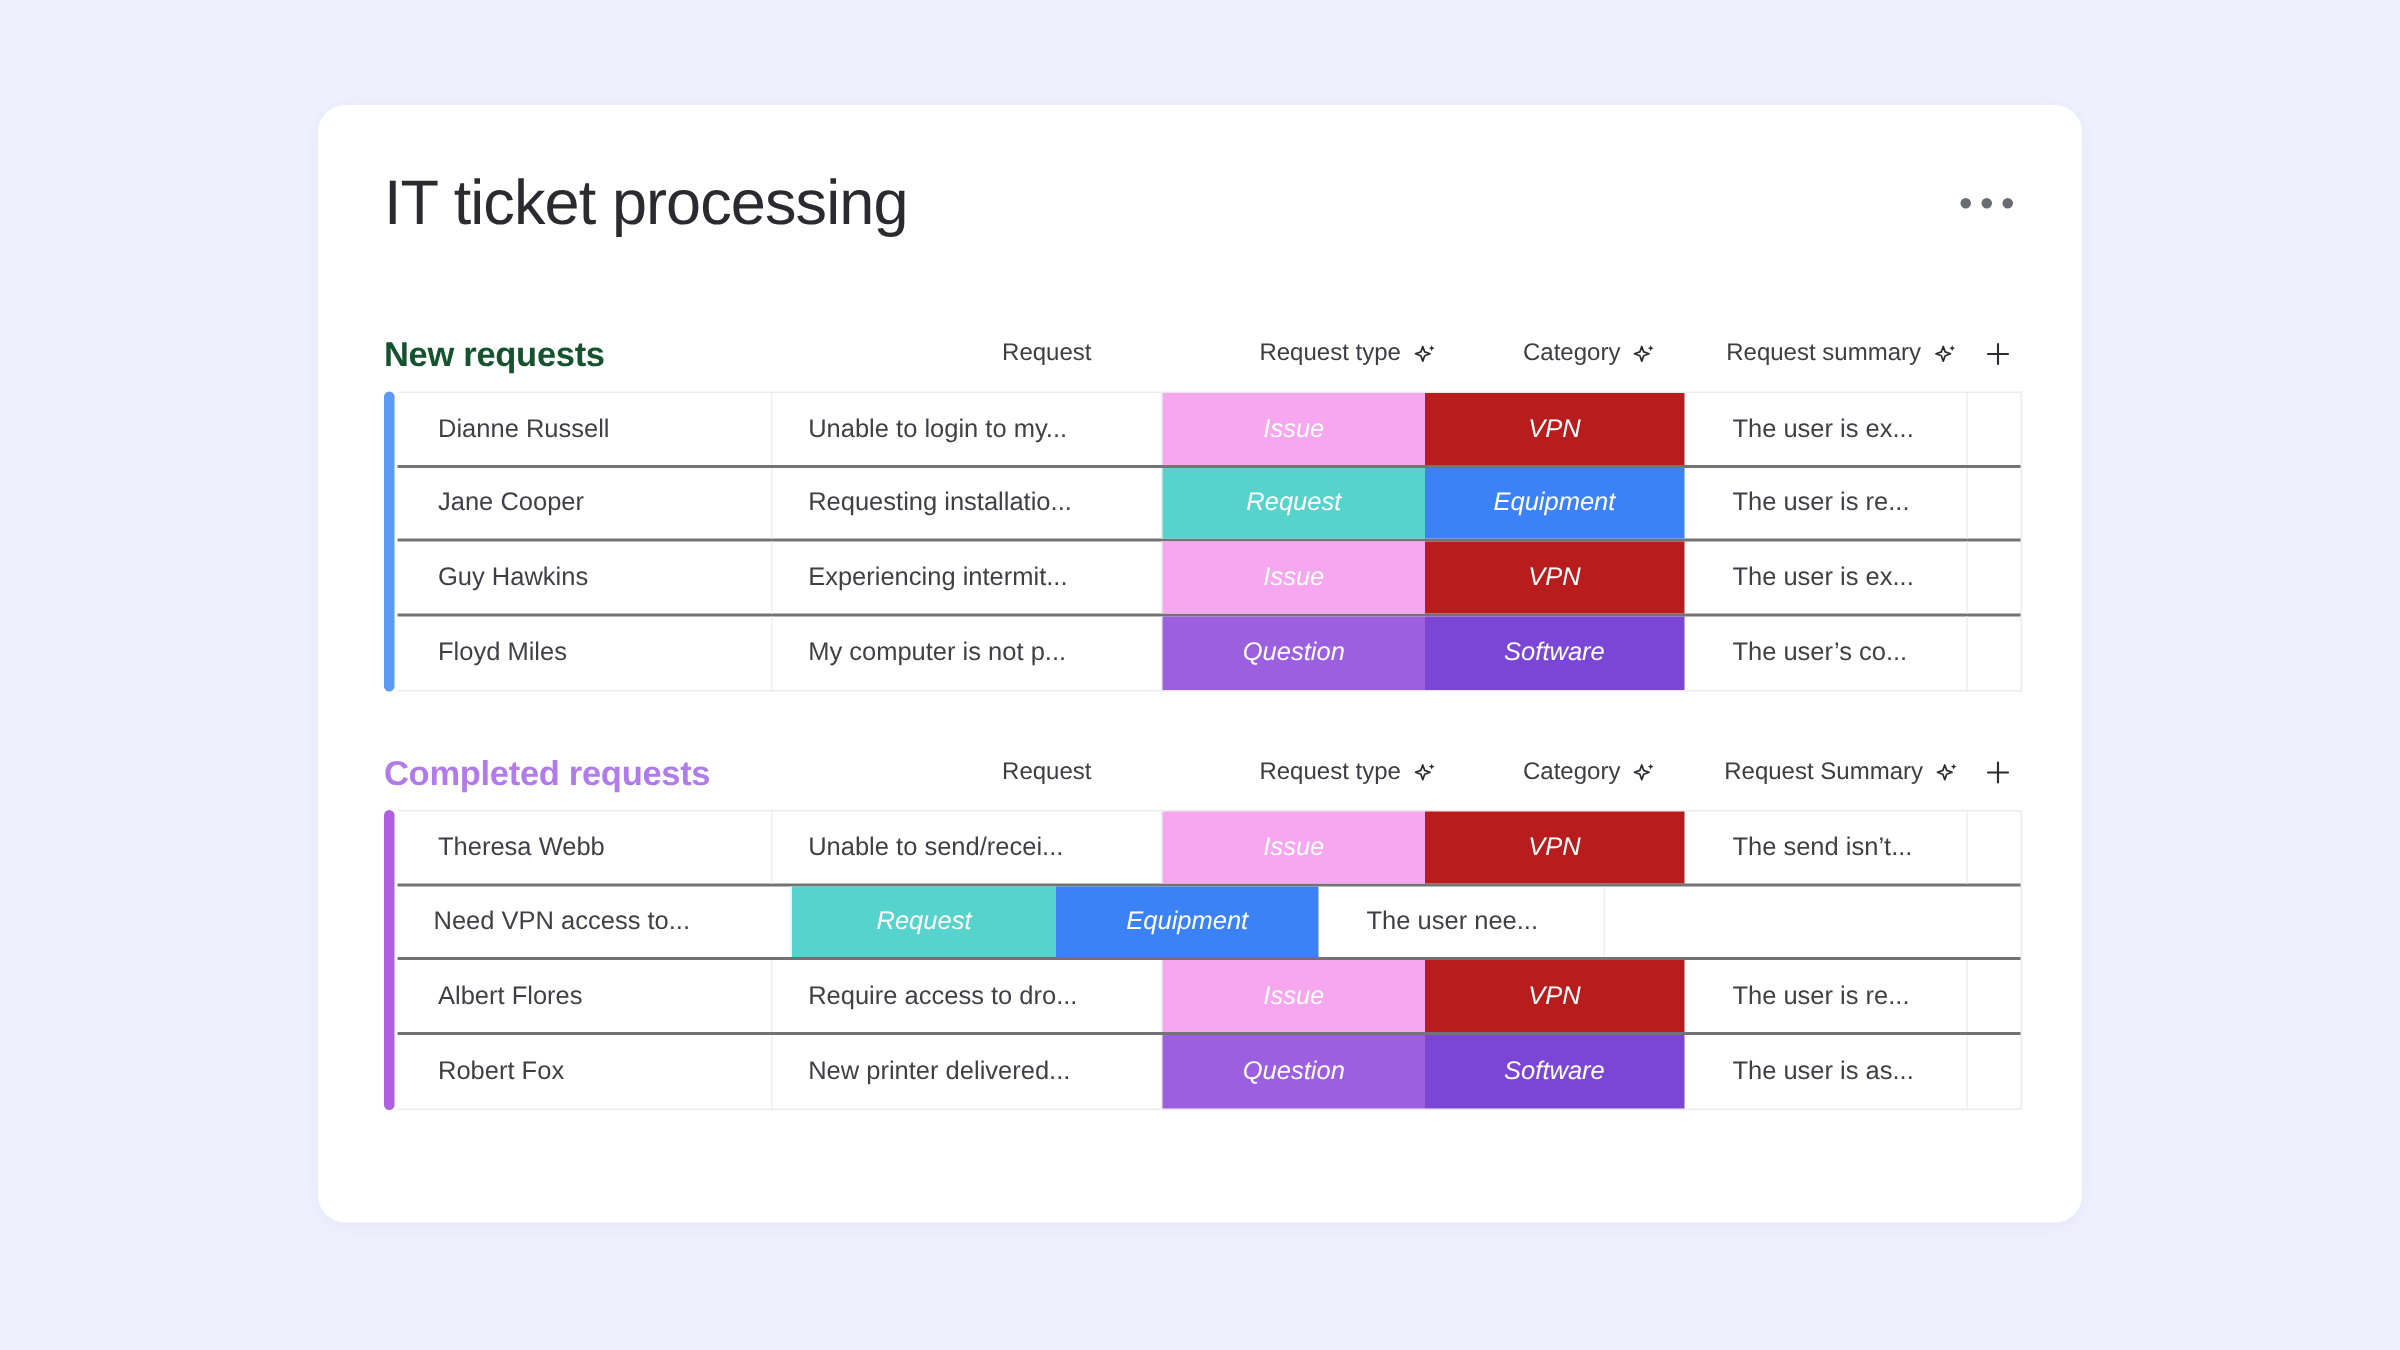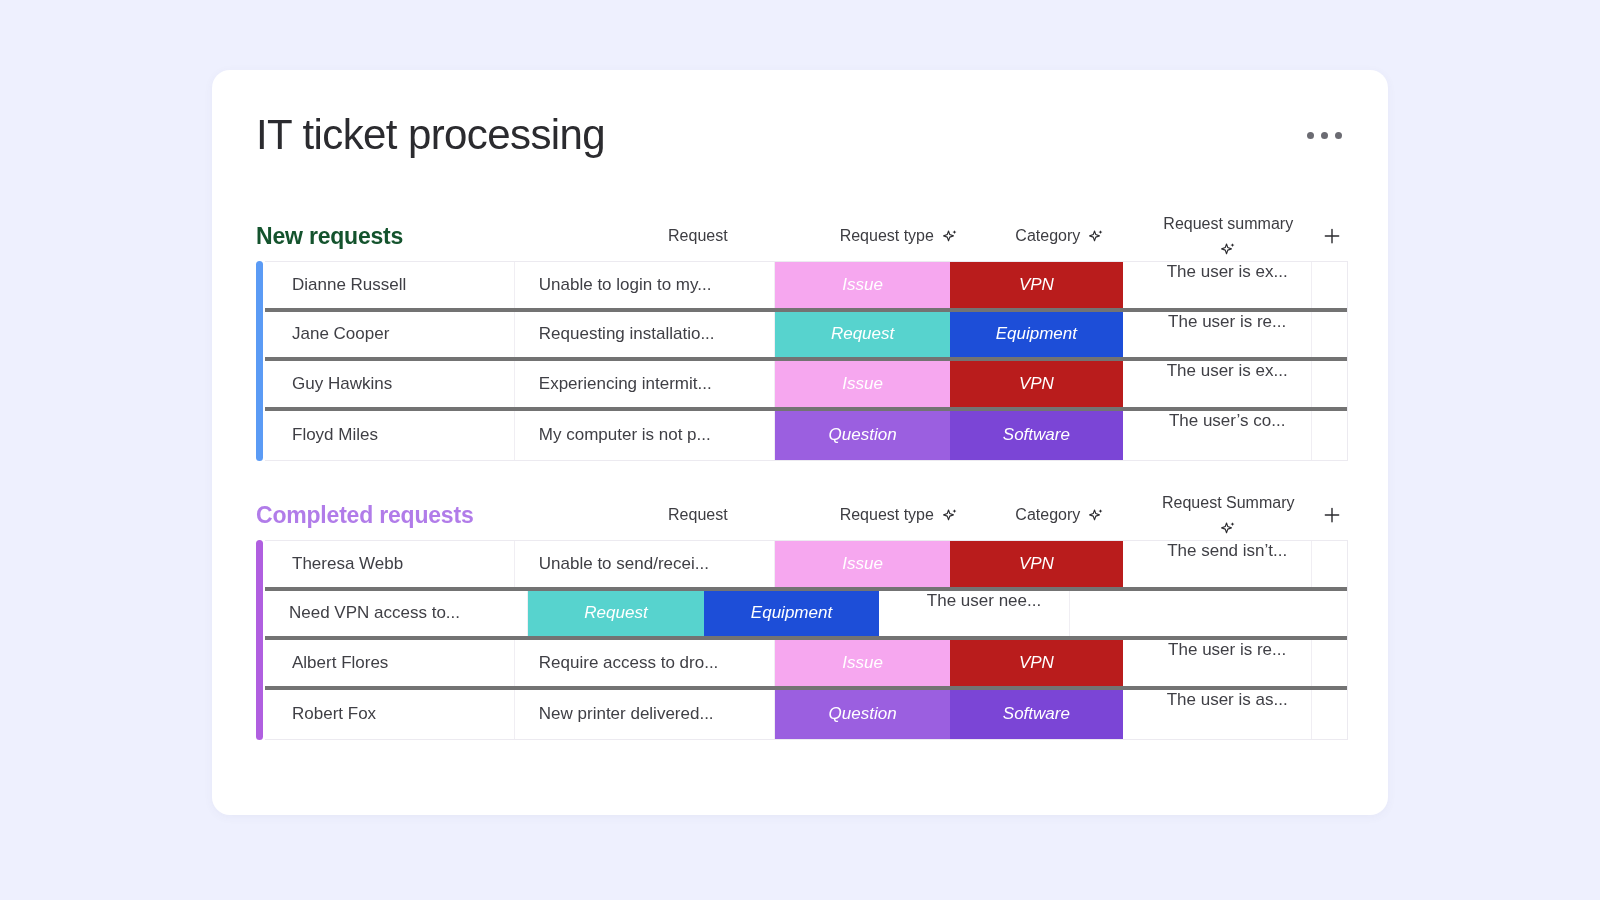--- a/index.html
+++ b/index.html
@@ -100,21 +100,21 @@
     justify-content: center;
     gap: 8px;
     white-space: nowrap;
   }
 
   
   .c-name    { width: 252px; }
   .c-request { width: 263px; }
   .c-type    { width: 176px; }
   .c-cat     { width: 175px; }
-  .c-summary { width: 191px; flex-direction: column; }
+  .c-summary { width: 191px; }
   .c-plus    { width: 35px; }
 
   .sparkle { display: inline-block; width: 17px; height: 17px; flex: 0 0 auto; }
   .plus-btn {
     width: 26px; height: 26px;
     display: flex; align-items: center; justify-content: center;
     cursor: pointer;
   }
 
   
@@ -136,52 +136,52 @@
   .grid {
     border: 1px solid #eceaf0;
     border-left: none;
     background: #fff;
     width: 1083px;
   }
 
   .row {
     display: flex;
     height: 49.5px;
-    border-bottom: 4px solid #737373;
+    border-bottom: 2px solid #737373;
   }
   .row:last-child { border-bottom: none; }
 
   .cell {
     display: flex;
     align-items: center;
     font-size: 17px;
     color: #3f3f45;
     overflow: hidden;
     white-space: nowrap;
   }
 
   .cell.name    { padding-left: 27px; border-right: 1px solid #f0eef3; }
   .cell.request { padding-left: 24px; border-right: 1px solid #f0eef3; }
-  .cell.summary { padding-left: 20px; border-right: 1px solid #f0eef3; }
+  .cell.summary { padding-left: 32px; border-right: 1px solid #f0eef3; }
   .cell.empty   { }
 
   .chip {
     justify-content: center;
     color: #ffffff;
     font-size: 17px;
     font-weight: 400;
     font-style: italic;
   }
 
   
   .bg-issue      { background: #f6a7ef; }
   .bg-request    { background: #57d3ce; }
   .bg-question   { background: #9b5fe0; }
   .bg-vpn        { background: #b91c1c; }
-  .bg-equipment  { background: #1d4ed8; }
+  .bg-equipment  { background: #3b82f6; }
   .bg-software   { background: #7b45d6; }
 </style>
 </head>
 <body>
 
 <div class="page">
   <div class="card">
 
     <div class="card-header">
       <div class="page-title">IT ticket processing</div>

